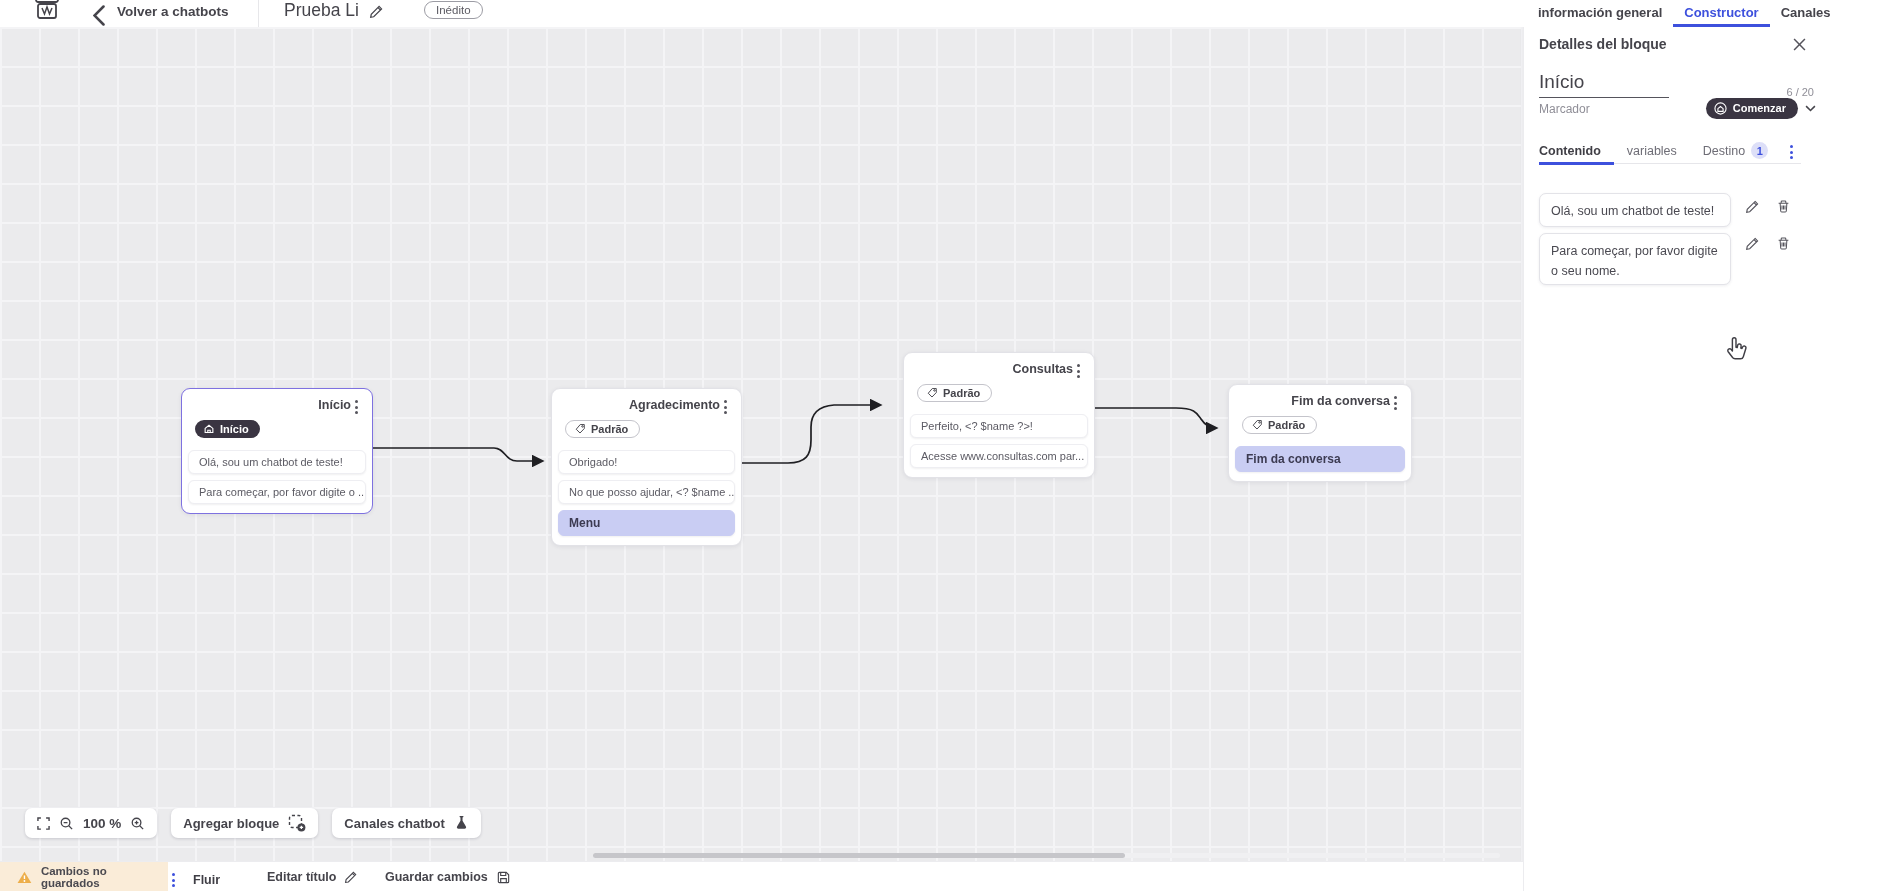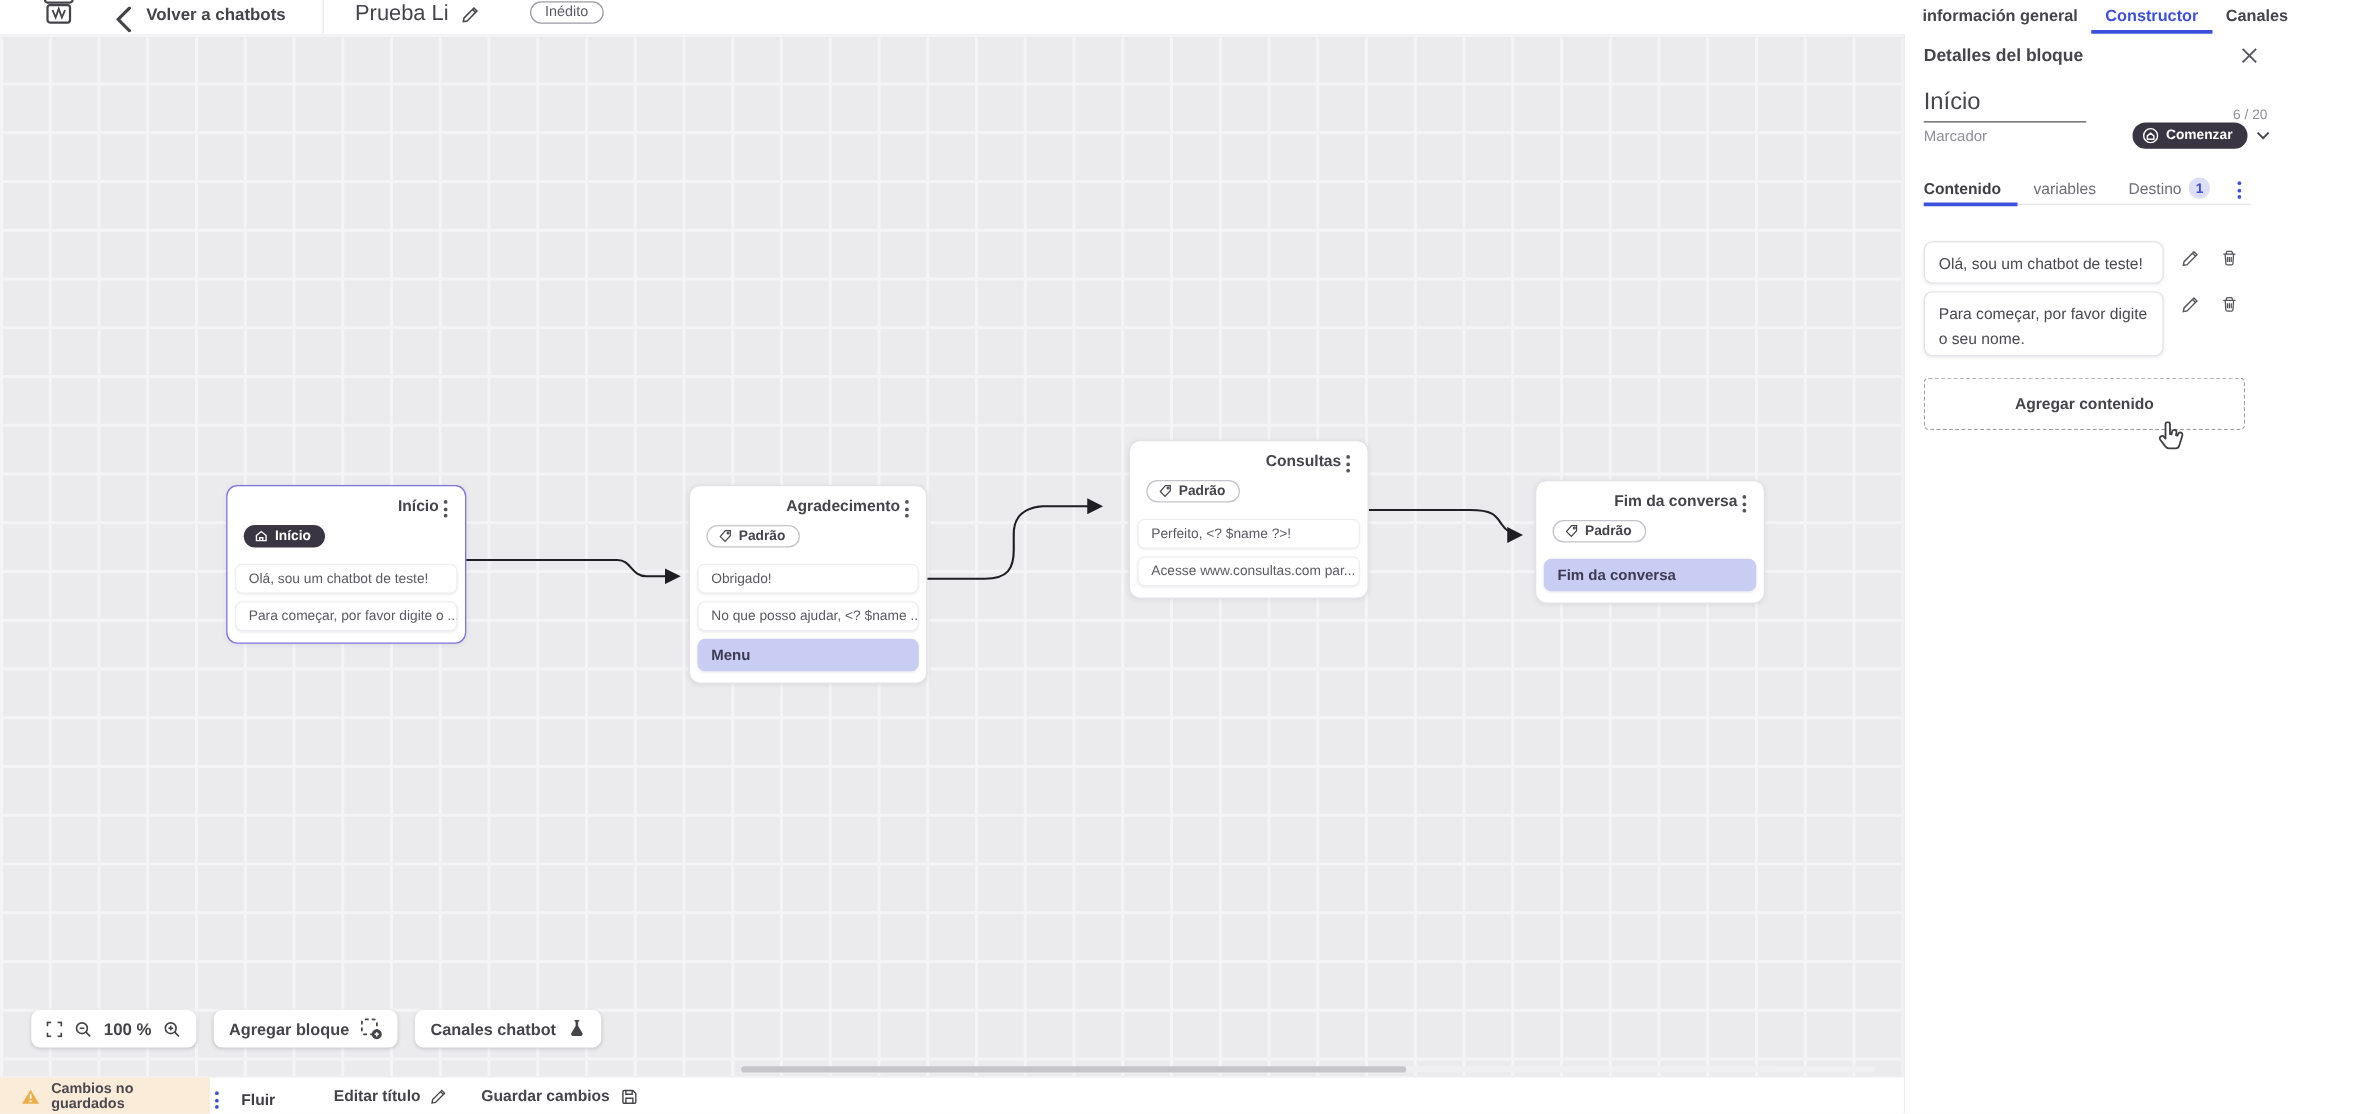--- a/index.html
+++ b/index.html
@@ -354,21 +354,20 @@
     <svg viewBox="0 0 16 16" fill="none" stroke="currentColor" stroke-width="1.2">
         <path d="M10.8 2.6l2.6 2.6L5 13.6l-3.2.6.6-3.2zM9.6 3.8l2.6 2.6"></path>
       </svg>
   </div>
   <div class="card-icon" style="left:252px; top:209px;">
     <svg viewBox="0 0 16 16" fill="none" stroke="currentColor" stroke-width="1.1">
         <path d="M2.8 4.5h10.4M5.5 4.5V3.1c0-.5.4-.9.9-.9h3.2c.5 0 .9.4.9.9v1.4M4.4 4.5l.6 8.3c.1.6.5 1 1.1 1h3.8c.6 0 1-.4 1.1-1l.6-8.3M6.4 7v4.2M8 7v4.2M9.6 7v4.2"></path>
       </svg>
   </div>
 
-  <div class="add-content">Agregar contenido</div>
 
   <div class="cursor-hand">
     <svg viewBox="0 0 20 24" fill="#fff" stroke="#3F3E45" stroke-width="1.2" stroke-linejoin="round">
       <path d="M7 2.2c0-.9.7-1.6 1.5-1.6S10 1.3 10 2.2v6.4l1 .2.4-1.9c.2-.8 1-1.3 1.8-1.1.8.2 1.2 1 1.1 1.8l-.3 1.7 1 .3.5-1.2c.3-.8 1.2-1.1 1.9-.8.8.3 1.1 1.2.8 2l-2.1 6.8c-.3 1-1.3 1.7-2.3 1.7H9.3c-.9 0-1.8-.4-2.3-1.2l-3.5-4.6c-.5-.7-.4-1.7.3-2.2.7-.5 1.6-.4 2.1.2l1.1 1.3z"></path>
     </svg>
   </div>
 </div>
 
 <div class="statusbar">
   <div class="warn-chip">

